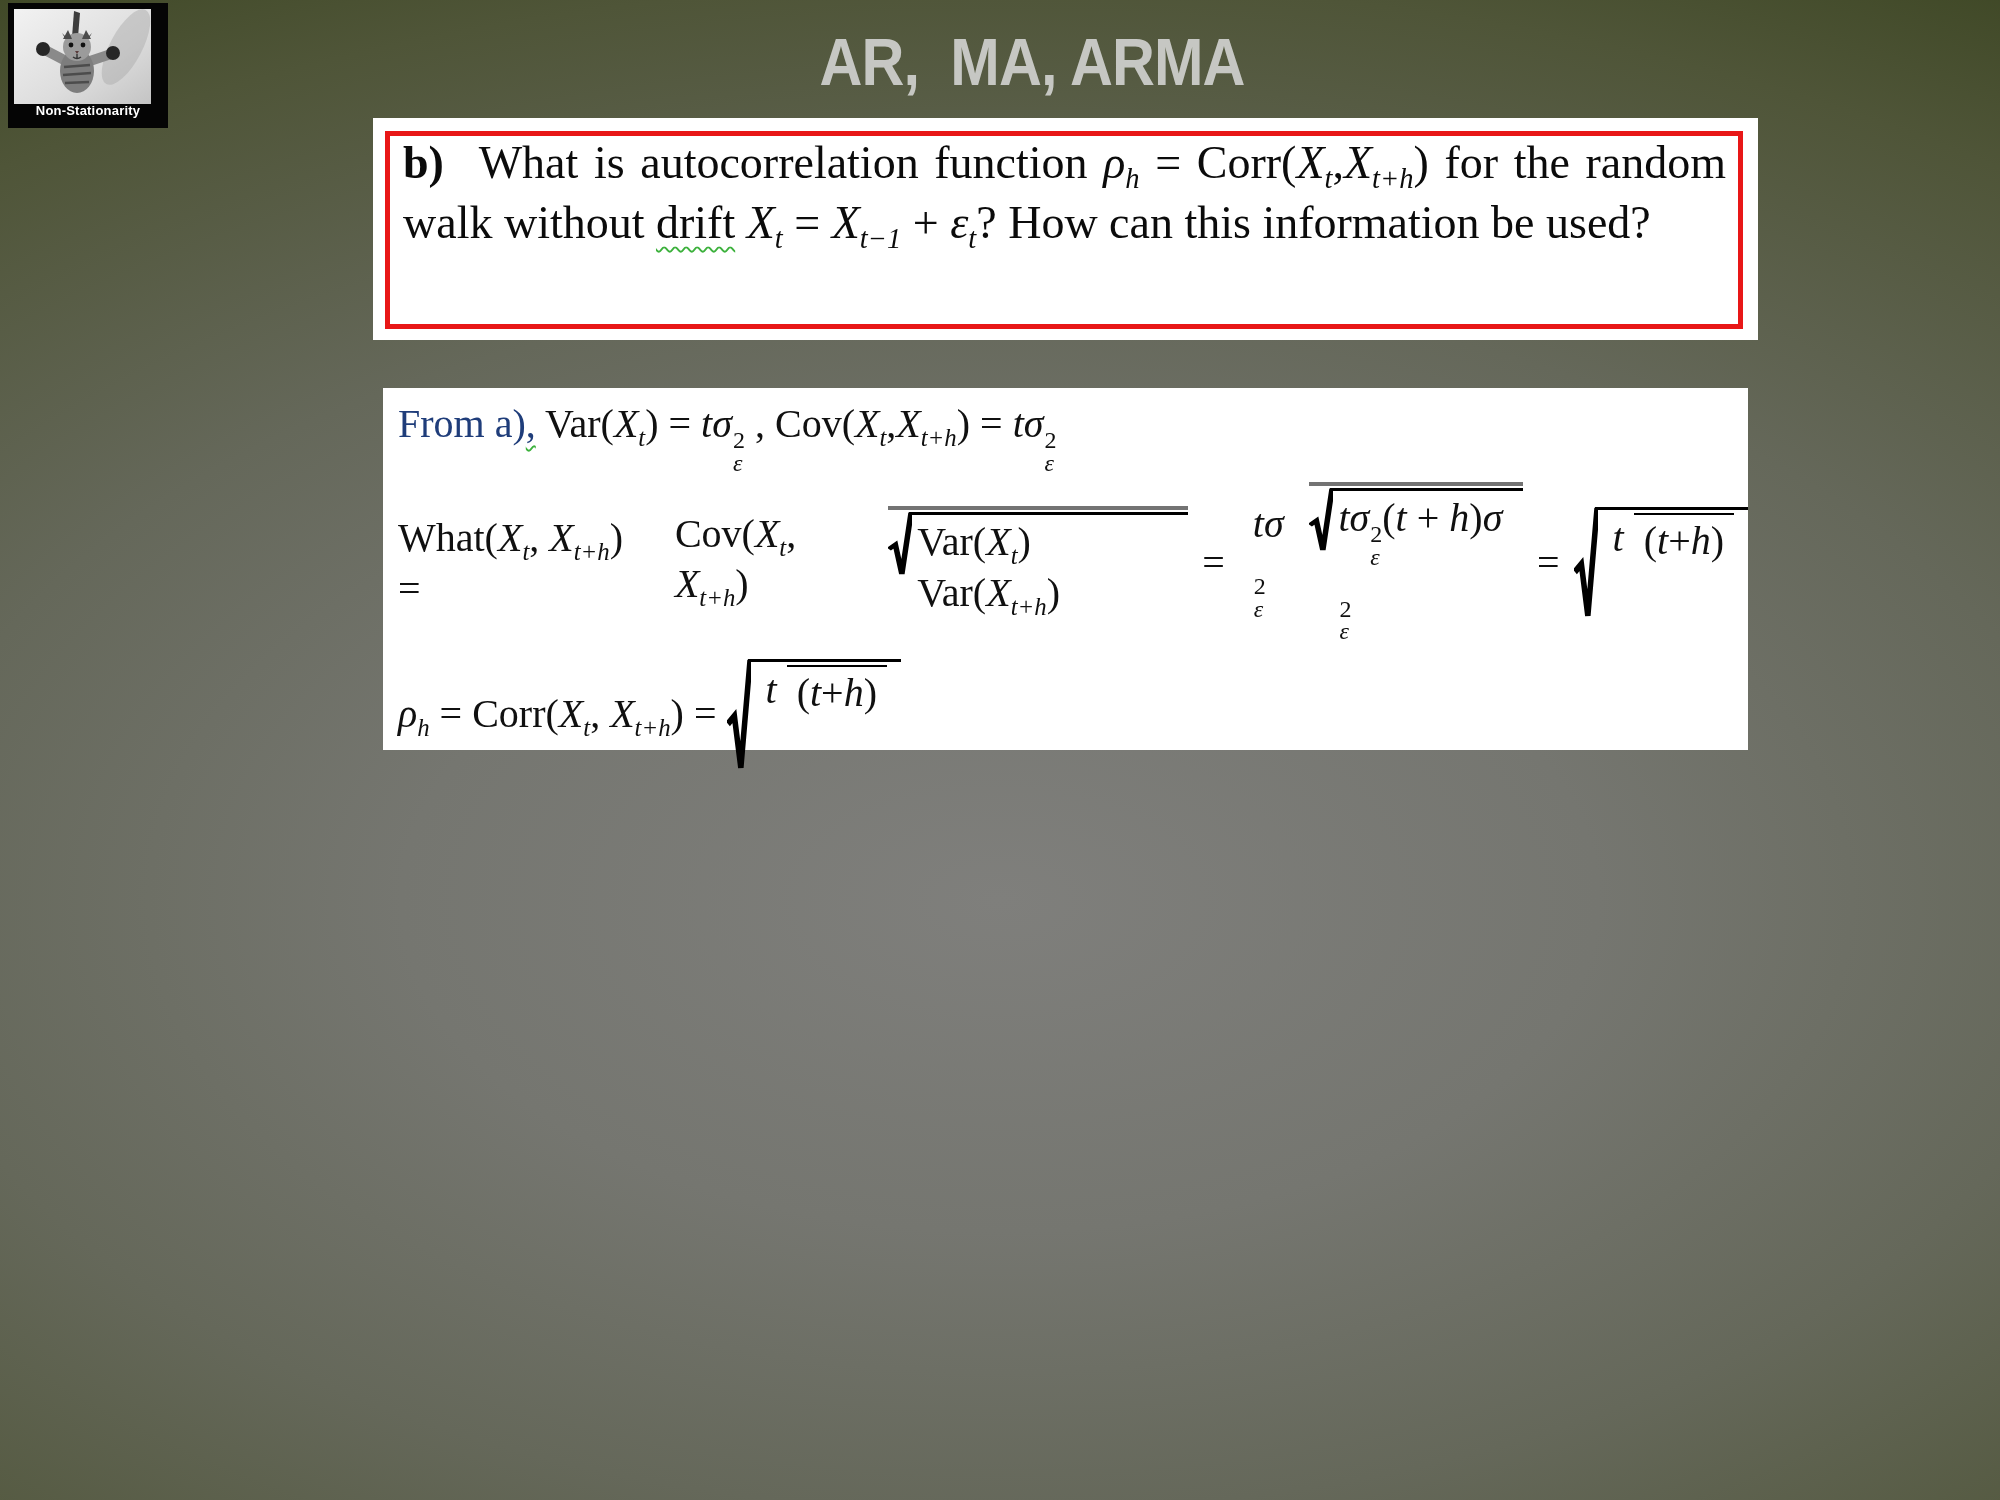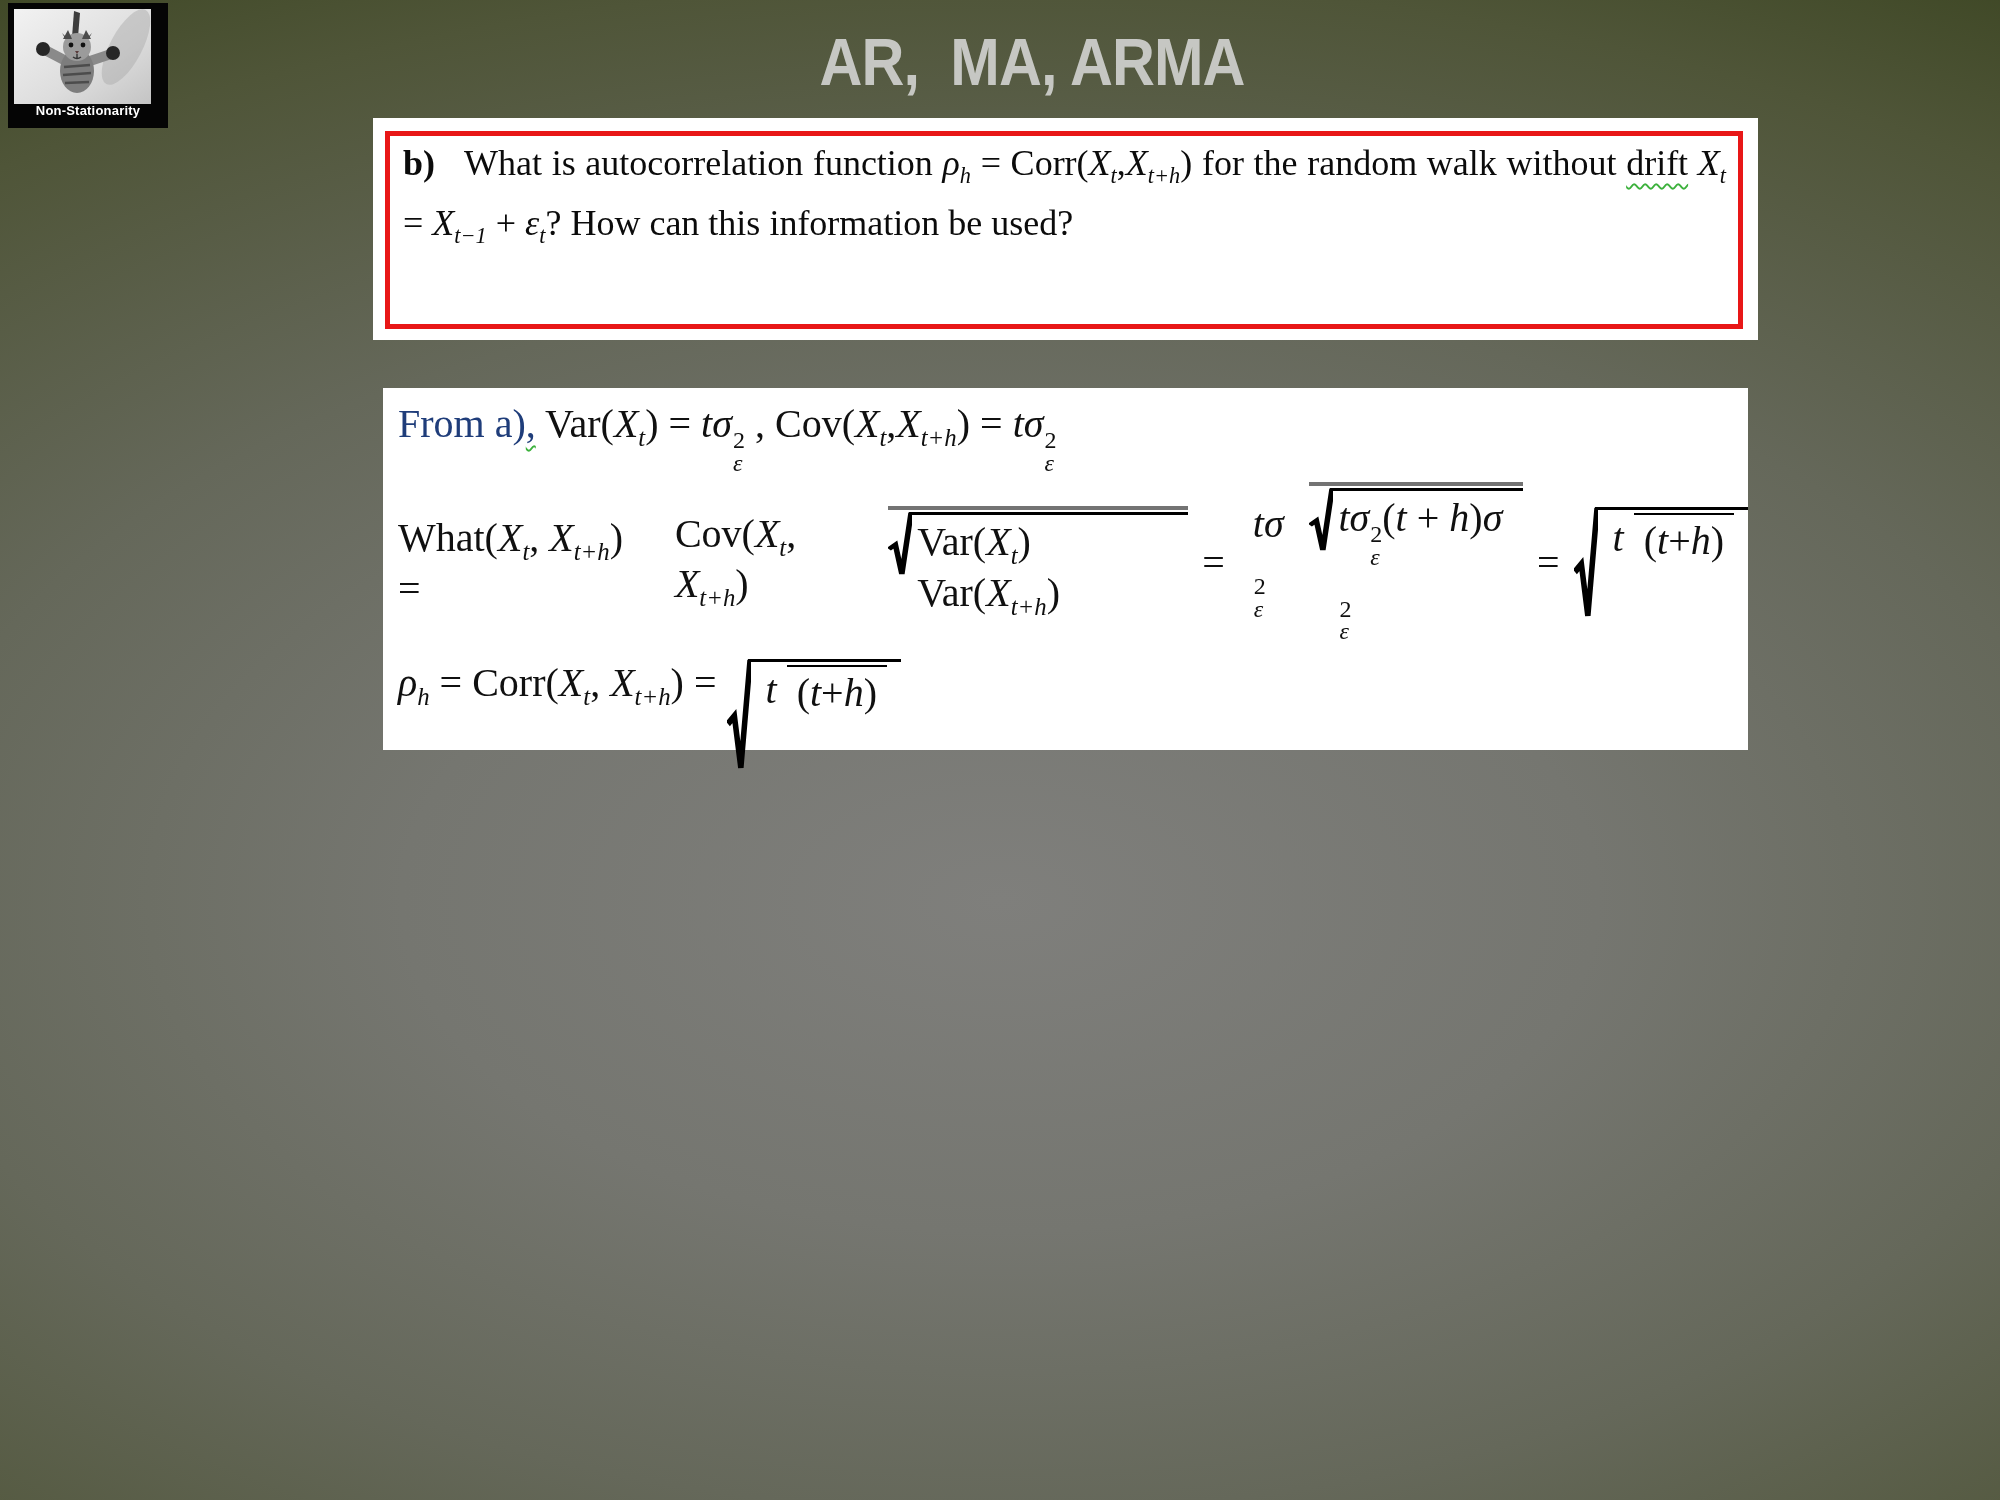--- a/index.html
+++ b/index.html
@@ -23,29 +23,29 @@
     position:absolute; top:24px; left:1032px; transform:translateX(-50%) scaleX(0.9);
     font-family:"Liberation Sans", sans-serif; font-weight:bold; font-size:66px;
     color:#c6c7c3; white-space:pre; letter-spacing:-1px;
   }
 
   
   .qbox{position:absolute; left:373px; top:118px; width:1385px; height:222px; background:#ffffff;}
   .qborder{position:absolute; left:12px; top:13px; right:15px; bottom:11px; border:5px solid #e81717;}
   .qtext{
     position:absolute; left:30px; top:15px; right:32px;
-    font-size:36px; line-height:60px; color:#0b0b0b; text-align:justify;
+    font-size:46px; line-height:60px; color:#0b0b0b; text-align:justify;
   }
 
   
   .sbox{position:absolute; left:383px; top:388px; width:1365px; height:362px; background:#ffffff;
         color:#101010; font-size:40px;}
   .fline1{margin:12px 0 0 15px;}
   .fline2{display:flex; align-items:center; margin:8px 0 0 15px;}
-  .fline3{display:flex; align-items:flex-start; margin:16px 0 0 15px;}
+  .fline3{display:flex; align-items:center; margin:16px 0 0 15px;}
 
   .it{font-style:italic;}
   .bold{font-weight:bold;}
   .blue{color:#1f3d7a;}
   .after-gap{margin-right:20px;}
   sub{font-size:62%; font-style:italic; vertical-align:-0.35em; line-height:1;}
   .sqg{text-decoration:underline; text-decoration-style:wavy;
        text-decoration-color:#3cb13c; text-decoration-thickness:2px; text-underline-offset:8px;}
   .ss{display:inline-flex; flex-direction:column; align-items:flex-start;
       font-size:60%; line-height:0.95; vertical-align:-0.45em; margin-left:1px;}

